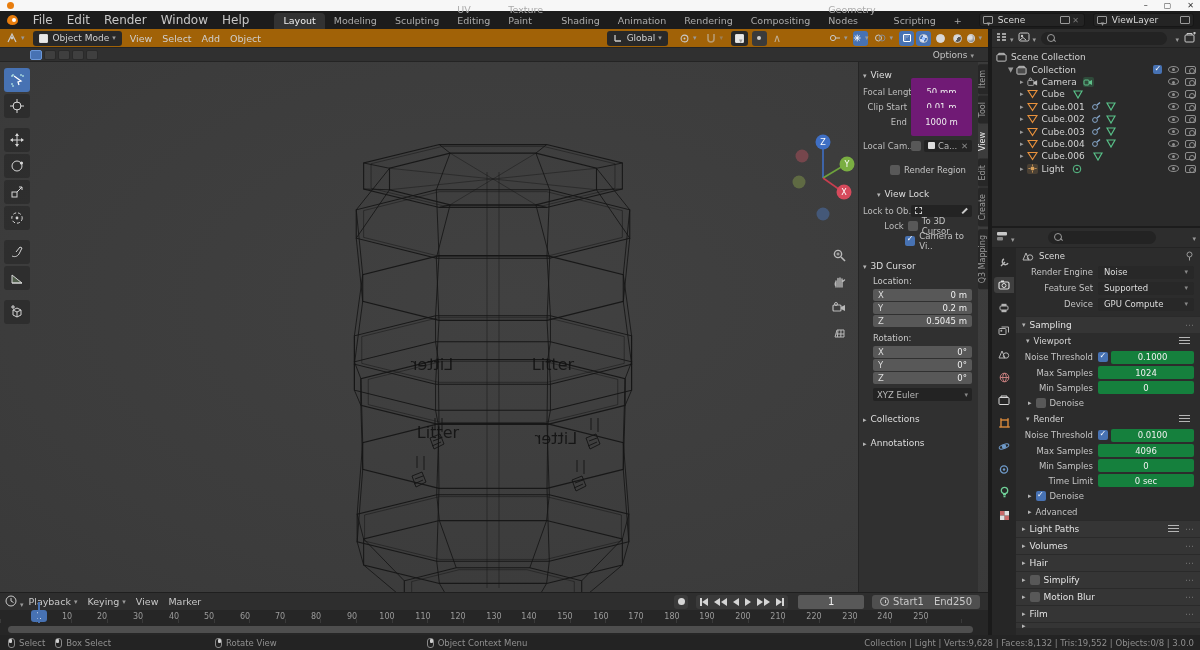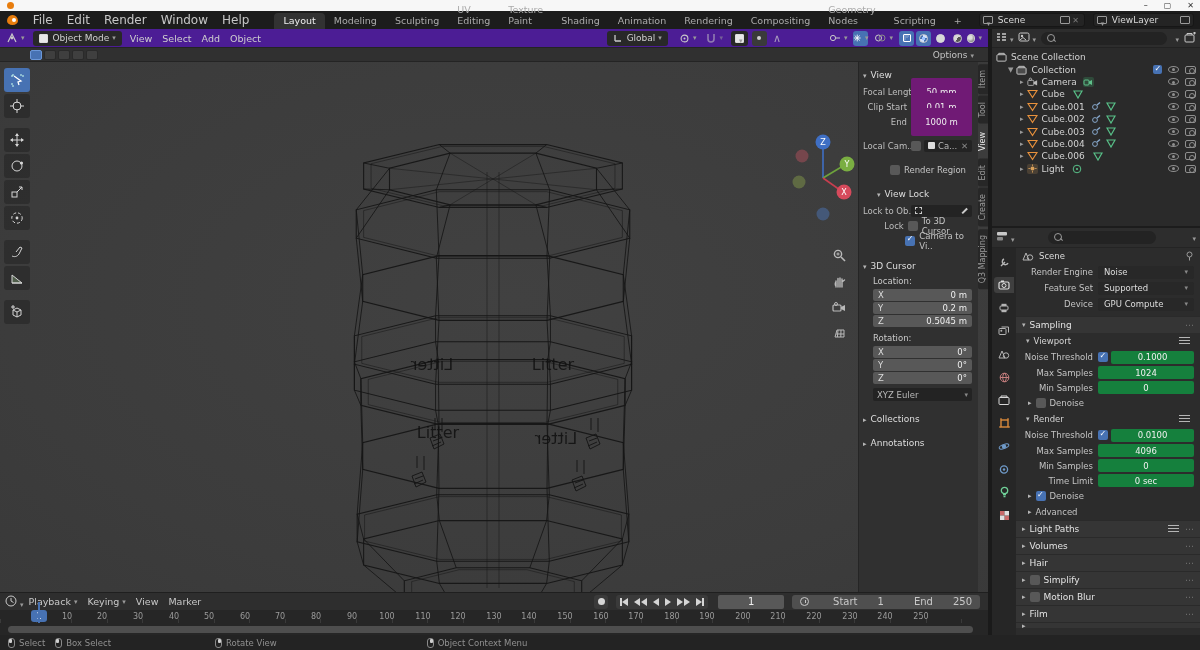--- a/index.html
+++ b/index.html
@@ -22,21 +22,21 @@
 .logo::after{content:"";position:absolute;left:5px;top:3px;width:4px;height:4px;background:#fff;border-radius:50%}
 .menu{padding:0 7px;font-size:12px;cursor:default}
 .wtabs{display:flex;margin-left:18px;height:18px;align-items:flex-end}
 .wtab{padding:2px 9px 3px;font-size:9.5px;color:#ababab;border-radius:4px 4px 0 0}
 .wtab.active{background:#323232;color:#eee}
 .sel-grp{display:flex;align-items:center;background:#242424;border:1px solid #161616;border-radius:3px;height:14px;padding:0 3px;margin-left:8px}
 .sel-grp .txt{padding:0 5px;color:#d8d8d8;font-size:9px}
 .mini-ic{width:10px;height:8px;border:1px solid #9a9a9a;border-radius:1px;position:relative}
 .gray-x{color:#777;font-size:8px;padding:0 2px}
 
-.vph{left:0;top:29px;width:988px;height:19px;background:#4c1d95;border-bottom:1px solid #242424;display:flex;align-items:center;color:#cfcfcf}
+.vph{left:0;top:29px;width:988px;height:19px;background:#a16207;border-bottom:1px solid #242424;display:flex;align-items:center;color:#cfcfcf}
 .hbtn{display:flex;align-items:center;padding:0 5px;font-size:9.5px}
 .pill{background:#282828;border-radius:3px;height:15px;display:flex;align-items:center;padding:0 6px;margin:0 3px;font-size:9px}
 .sqic{width:9px;height:9px;border:1px solid #ddd;border-radius:1px;background:#e8e8e8;margin-right:5px}
 .ic16{width:15px;height:15px;border-radius:3px;display:flex;align-items:center;justify-content:center;margin:0 1px}
 .ic16.on{background:#4772b3}
 .circ{width:9px;height:9px;border-radius:50%;border:1.3px solid #cfcfcf}
 .circ.fill{background:#d8d8d8;border-color:#d8d8d8}
 .circ.half{background:linear-gradient(135deg,#d8d8d8 50%,#555 50%)}
 .circ.wire{background:radial-gradient(circle,#9cc2ff 1.5px,transparent 2px),conic-gradient(#cfe0ff 0 25%,transparent 0 50%,#cfe0ff 0 75%,transparent 0)}
 
@@ -1033,21 +1033,21 @@
     <span class="flex">
         <span class="tri r"></span>
         <span class="tri r" style="margin-left:1px"></span>
       </span>
     <span class="flex">
         <span class="tri r"></span>
         <span class="bar"></span>
       </span>
   </div>
   <span class="pfld" style="flex:none;width:66px;height:14px;background:#585858">1</span>
-  <div class="flex" style="background:#4f4f4f;border-radius:3px;height:14px;padding:0 8px;margin:0 8px;gap:20px">
+  <div class="flex" style="background:#4f4f4f;border-radius:3px;height:14px;padding:0 8px;margin:0 8px;gap:0">
     <span class="fld-clock"></span>
     <span>Start</span>
     <span>1</span>
     <span style="margin-left:10px">End</span>
     <span>250</span>
   </div>
 </div>
 
 <div class="abs ruler">
   <span class="tick" style="left:67px">10</span>
@@ -1094,13 +1094,14 @@
   <span>Box Select</span>
   <span class="mouse" style="margin-left:104px">
       <i class="mb"></i>
     </span>
   <span>Rotate View</span>
   <span class="mouse" style="margin-left:150px">
       <i class="rb"></i>
     </span>
   <span>Object Context Menu</span>
   <span class="grow"></span>
+  <span style="color:#8d8d8d">Collection | Light | Verts:9,628 | Faces:8,132 | Tris:19,552 | Objects:0/8 | 3.0.0</span>
 </div>
 
 </body></html>

